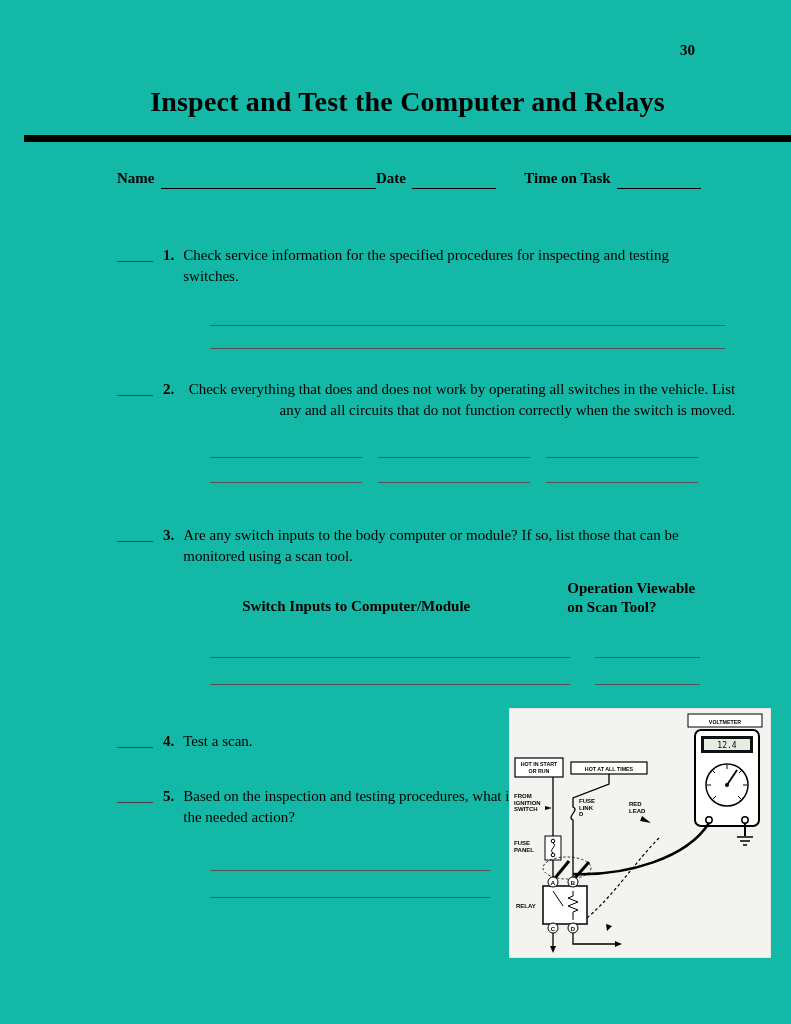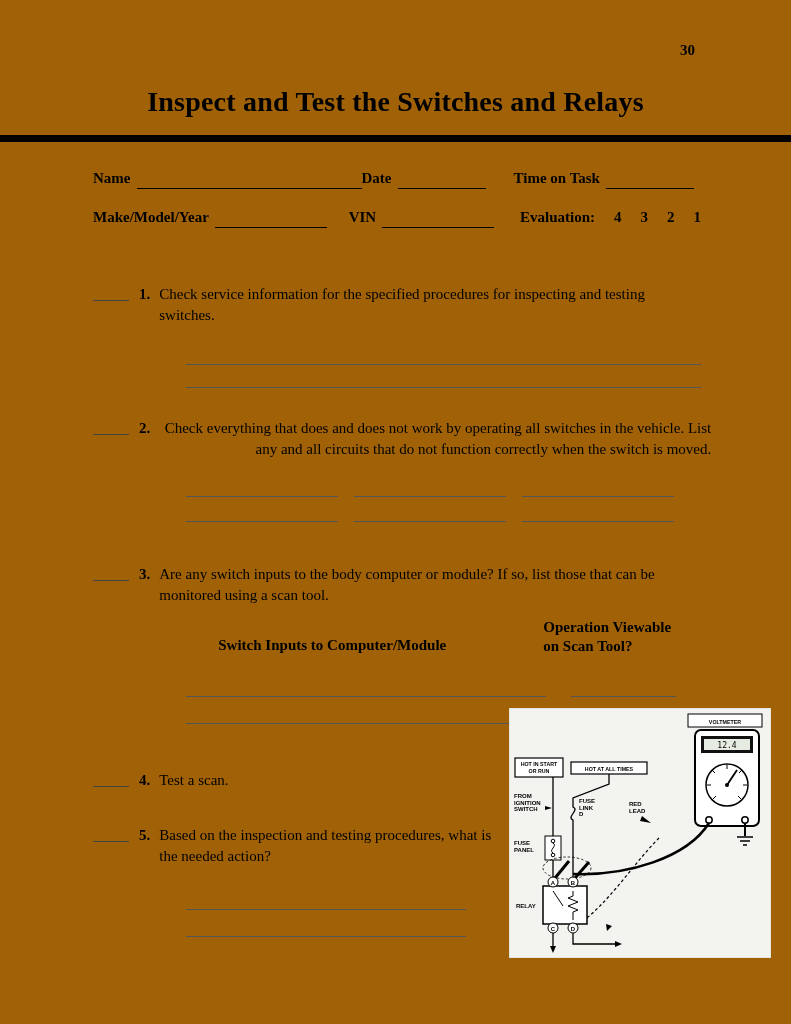--- a/index.html
+++ b/index.html
@@ -1,21 +1,22 @@
 <!DOCTYPE html>
 <html><head>
 <meta charset="utf-8">
 <style>
   * { margin:0; padding:0; box-sizing:border-box; }
   html,body { background:#9a9a9a; }
   .page {
     position:relative; width:791px; height:1024px; margin:0 auto;
-    background:#a16207; color:#000;
+    background:#14b8a6; color:#000;
     font-family:"Liberation Serif", serif; font-size:15px; line-height:1.4;
     overflow:hidden;
+    padding-left:24px;
   }
   .bold { font-weight:bold; }
 
   .page-number { position:absolute; top:40px; right:96px; font-weight:bold; font-size:15px; }
 
   .title { margin-top:82px; text-align:center; font-size:28px; font-weight:bold; letter-spacing:.2px; }
   .subtitle { margin-top:5px; text-align:center; font-size:15px; line-height:1.35; }
   .subtitle .lbl { font-weight:bold; margin-right:5px; }
 
   .thick-rule { margin-top:14px; height:7px; background:#000; width:100%; }
@@ -67,44 +68,33 @@
   .dth { font-family:"Liberation Sans", sans-serif; font-size:5.3px; font-weight:bold; fill:#000; }
   .dseg{ font-family:"DejaVu Sans Mono", monospace; font-size:8px; fill:#000; }
 </style>
 </head>
 <body>
 
 <div class="page">
 
   <div class="page-number">30</div>
 
-  <h1 class="title">Inspect and Test the Switches and Relays</h1>
+  <h1 class="title">Inspect and Test the Computer and Relays</h1>
 
 
   <div class="thick-rule"></div>
 
   <div class="form-area">
     <div class="form-row r1">
       <span class="bold">Name</span>
       <span class="blank ml6" style="width:225px"></span>
       <span class="bold ml14">Date</span>
       <span class="blank ml6" style="width:88px"></span>
       <span class="bold ml28">Time on Task</span>
       <span class="blank ml6" style="width:88px"></span>
-    </div>
-    <div class="form-row r2">
-      <span class="bold">Make/Model/Year</span>
-      <span class="blank ml6" style="width:148px"></span>
-      <span class="bold ml22">VIN</span>
-      <span class="blank ml6" style="width:148px"></span>
-      <span class="bold ml26">Evaluation:</span>
-      <span class="score">4</span>
-      <span class="score">3</span>
-      <span class="score">2</span>
-      <span class="score">1</span>
     </div>
   </div>
 
   <div class="tasks">
 
     <div class="task t1">
       <span class="grade-blank"></span>
       <span class="task-num">1.</span>
       <div class="task-body">
         <p class="task-text w510">Check service information for the specified procedures for inspecting and testing switches.</p>

